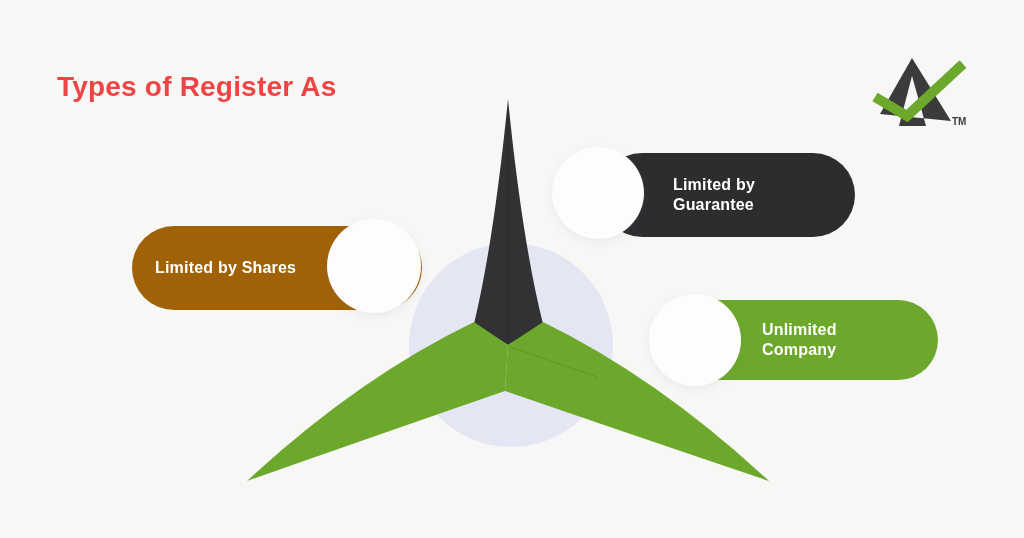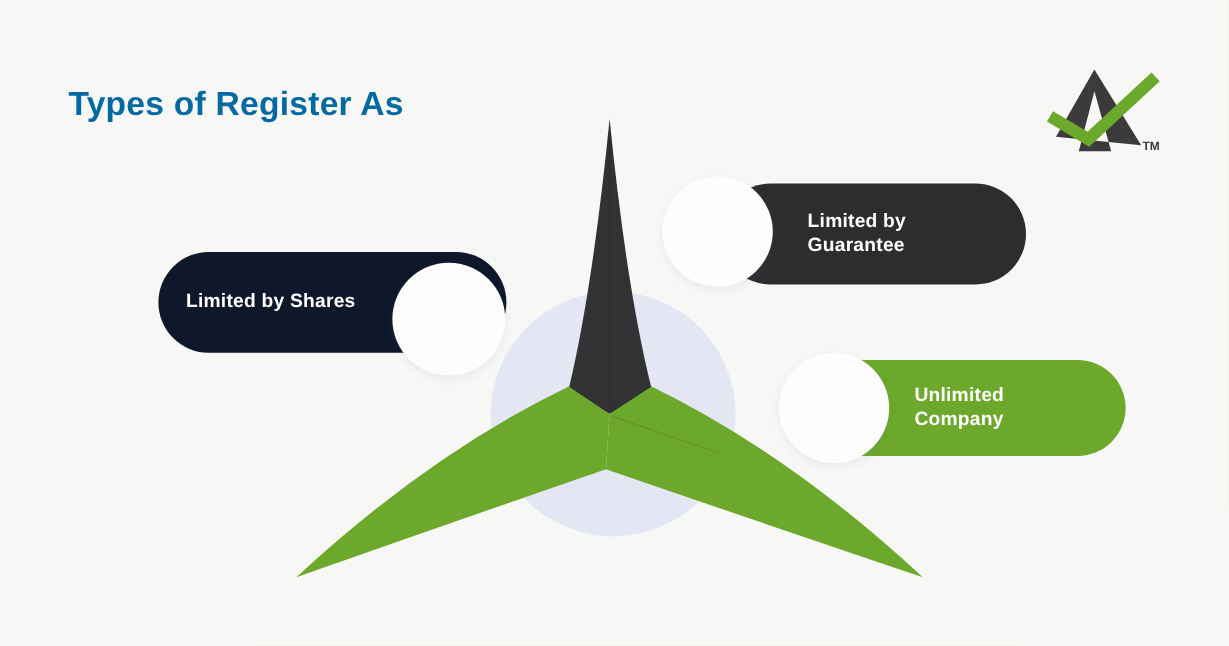--- a/index.html
+++ b/index.html
@@ -13,21 +13,21 @@
     font-family: "Liberation Sans", sans-serif;
   }
   .title {
     position: absolute;
     left: 57px;
     top: 68px;
     font-size: 28px;
     line-height: 38px;
     font-weight: 700;
     letter-spacing: 0.2px;
-    color: #0369a1;
+    color: #ef4444;
   }
   .propeller-svg, .logo-svg { position: absolute; display: block; }
   .propeller-svg { left: 0; top: 0; }
   .logo-svg { left: 866px; top: 46px; }
 
   .pill {
     position: absolute;
     color: #FFFFFF;
   }
   .pill-label-block {
@@ -36,24 +36,24 @@
     display: flex;
     flex-direction: column;
     justify-content: center;
     font-weight: 700;
     font-size: 16px;
     line-height: 20px;
     letter-spacing: 0.2px;
     white-space: nowrap;
   }
   .pill-shares {
-    left: 132px; top: 210px;
+    left: 132px; top: 226px;
     width: 290px; height: 84px;
     border-radius: 42px;
-    background: #0f172a;
+    background: #a16207;
   }
   .pill-shares .pill-label-block { left: 23px; }
   .pill-guarantee {
     left: 600px; top: 153px;
     width: 255px; height: 84px;
     border-radius: 42px;
     background: #2D2D2F;
   }
   .pill-guarantee .pill-label-block { left: 73px; }
   .pill-unlimited {

